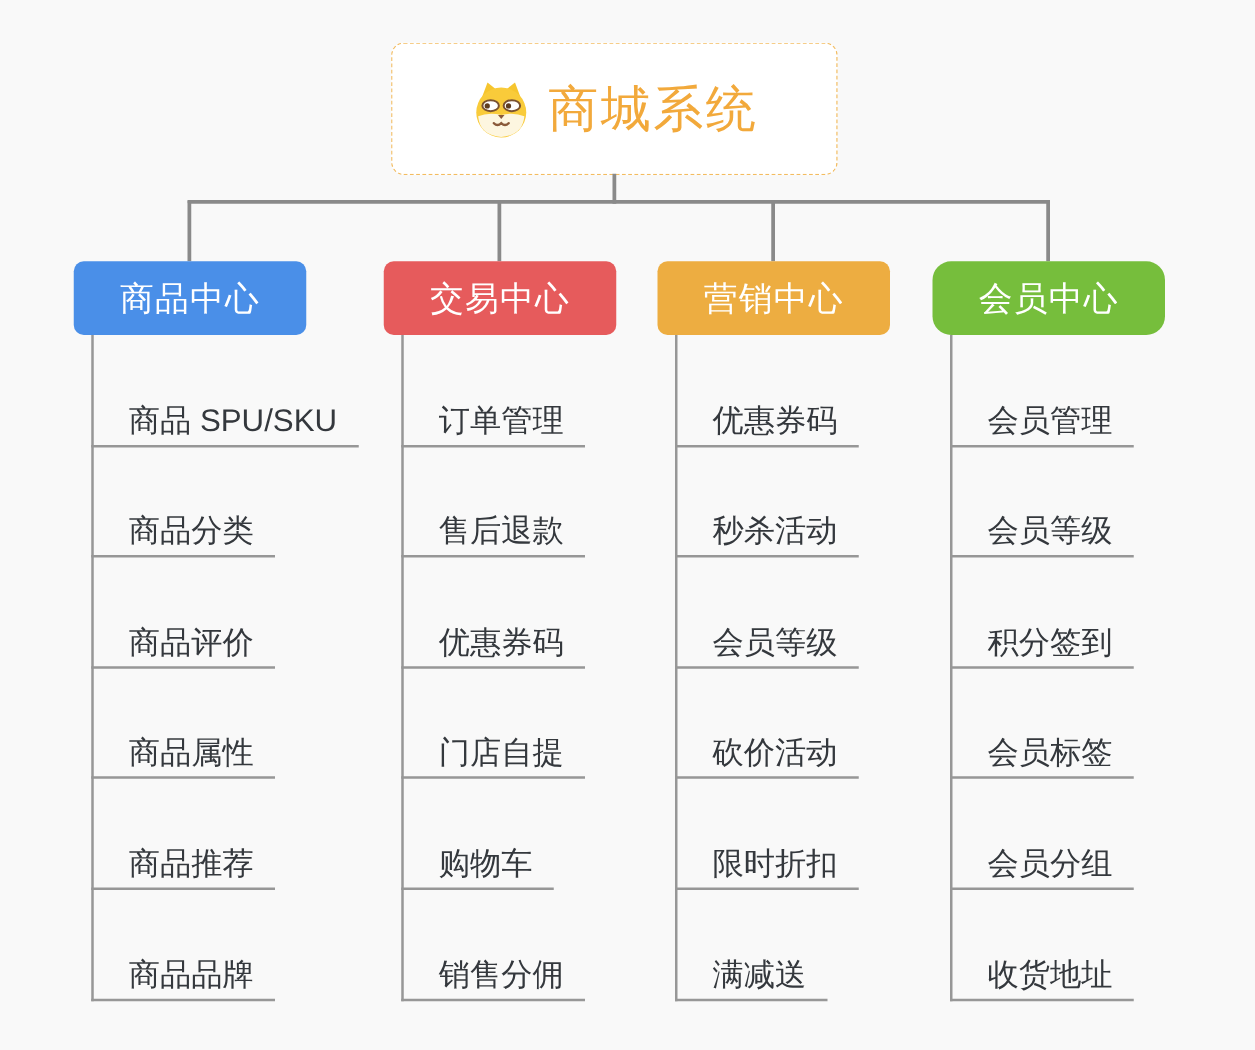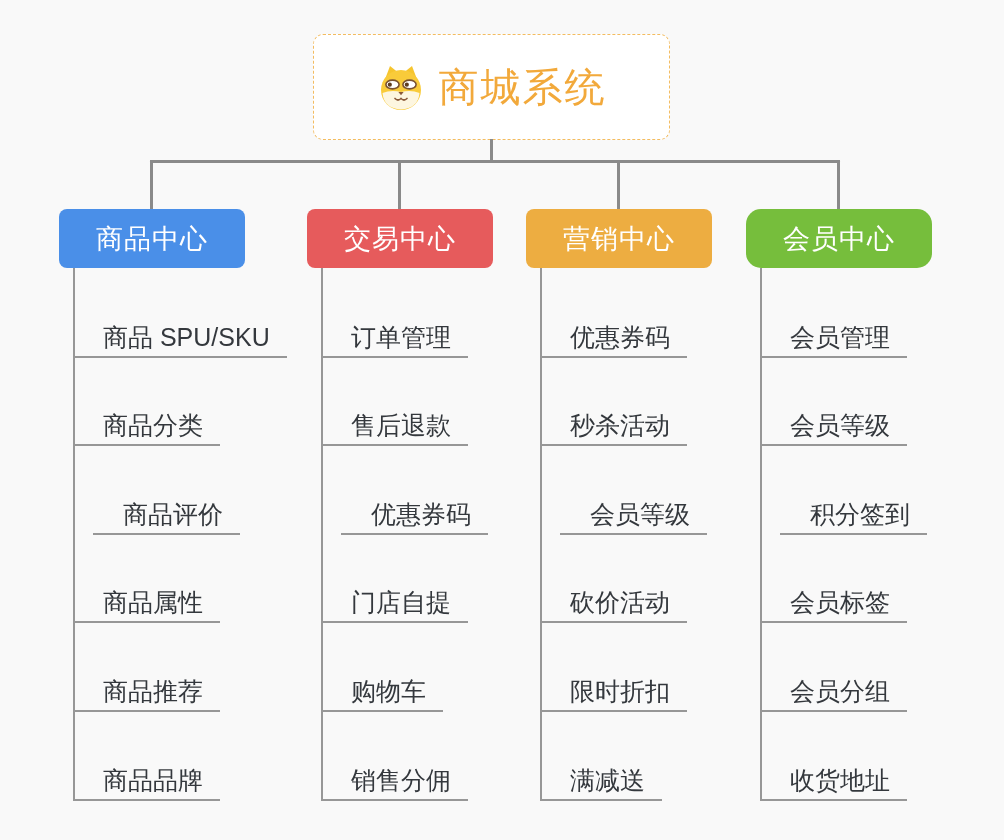--- a/index.html
+++ b/index.html
@@ -52,21 +52,21 @@
   .item{
     position:absolute;left:14px;height:42px;
     padding:0 17px 0 30px;
     border-bottom:2px solid #979797;
     font-size:25px;color:#34383d;
     display:flex;align-items:flex-end;
     line-height:38px;
     white-space:nowrap;
     text-align:center;
   }
-  .item.i1{top:105px;} .item.i2{top:193px;} .item.i3{top:282px;margin-left:20px;}
+  .item.i1{top:105px;} .item.i2{top:193px;} .item.i3{top:282px;}
   .item.i4{top:370px;} .item.i5{top:459px;} .item.i6{top:548px;}
 </style>
 </head>
 <body>
 
 <div class="canvas">
 
   <div class="root-node" style="border-color: rgb(243, 188, 96);">
     <svg class="dog-icon" viewBox="0 0 48 48" aria-hidden="true">
 

